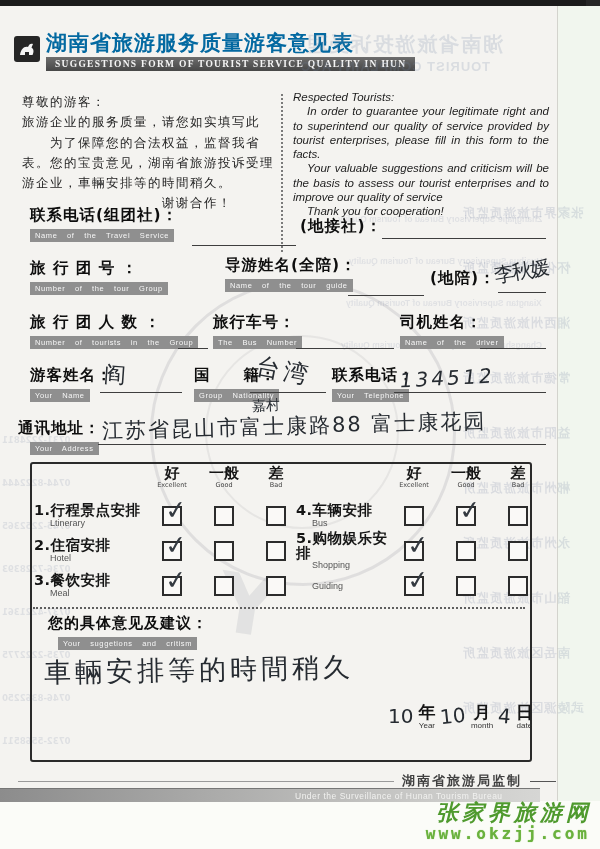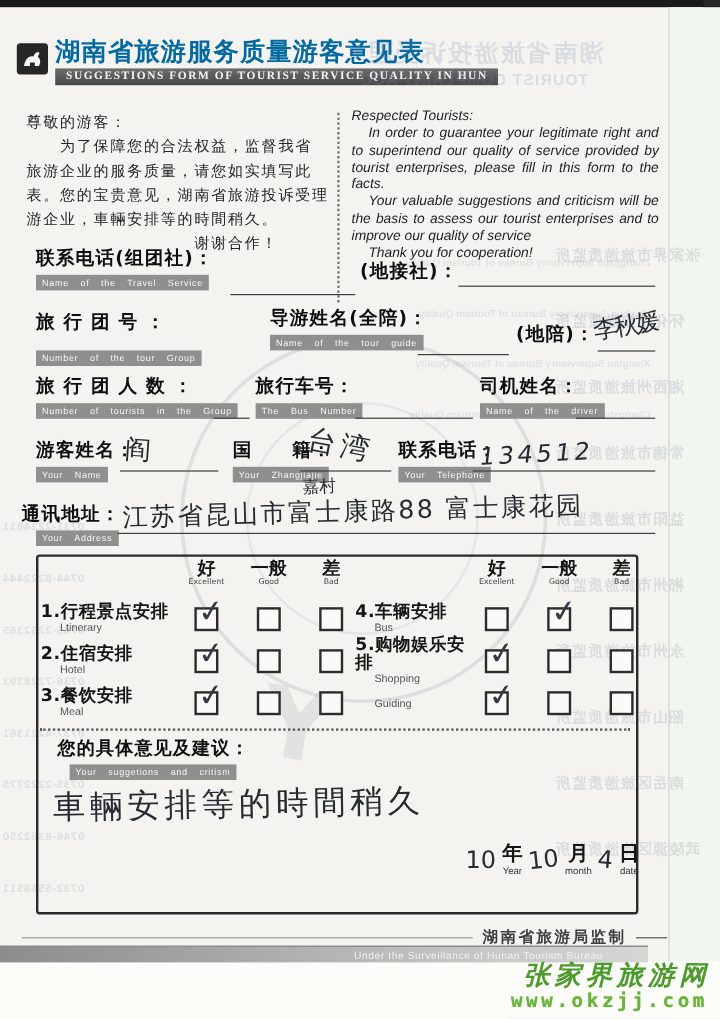--- a/index.html
+++ b/index.html
@@ -119,42 +119,42 @@
         <path d="M3 16 C4 10 7 7 11 8 C12 5 14 4 16 5 L14.5 8.5 C17 10 17 13 15.5 16 L12 16 L12 13 L8 13 L8 16 Z" fill="#f5f5f5"></path>
       </svg>
   </div>
   <div class="abs title">湖南省旅游服务质量游客意见表</div>
   <div class="abs subtitle">SUGGESTIONS FORM OF TOURIST SERVICE QUALITY IN HUN</div>
   <div class="abs mir-zh mirror">湖南省旅游投诉受理</div>
   <div class="abs mir-en mirror">TOURIST COMPLAINT ACC</div>
 
   <div class="abs intro-zh">
     <div>尊敬的游客：</div>
+    <div>旅游企业的服务质量，请您如实填写此</div>
     <div>　　为了保障您的合法权益，监督我省</div>
-    <div>旅游企业的服务质量，请您如实填写此</div>
     <div>表。您的宝贵意见，湖南省旅游投诉受理</div>
     <div>游企业，車輛安排等的時間稍久。</div>
     <div>　　　　　　　　　　谢谢合作！</div>
   </div>
   <div class="abs vdots"></div>
   <div class="abs intro-en">
     <p>Respected Tourists:</p>
     <p class="ind">In order to guarantee your legitimate right and to superintend our quality of service provided by tourist enterprises, please fill in this form to the facts.</p>
     <p class="ind">Your valuable suggestions and criticism will be the basis to assess our tourist enterprises and to improve our quality of service</p>
     <p class="ind">Thank you for cooperation!</p>
   </div>
 
   <span class="abs flabel" style="left:30px;top:205px">联系电话(组团社)：</span>
   <span class="abs band" style="left:30px;top:229px">Name  of  the  Travel  Service</span>
   <div class="abs ul" style="left:192px;top:245px;width:104px"></div>
   <span class="abs flabel" style="left:300px;top:216px">(地接社)：</span>
   <div class="abs ul" style="left:382px;top:238px;width:164px"></div>
 
   <span class="abs flabel" style="left:30px;top:258px">旅 行 团 号 ：</span>
-  <span class="abs band" style="left:30px;top:292px">Number  of  the  tour  Group</span>
+  <span class="abs band" style="left:30px;top:282px">Number  of  the  tour  Group</span>
   <span class="abs flabel" style="left:225px;top:255px">导游姓名(全陪)：</span>
   <span class="abs band" style="left:225px;top:279px">Name  of  the  tour  guide</span>
   <div class="abs ul" style="left:348px;top:295px;width:76px"></div>
   <span class="abs flabel" style="left:430px;top:268px">(地陪)：</span>
   <div class="abs ul" style="left:498px;top:292px;width:48px"></div>
   <span class="abs hw" style="left:494px;top:258px;font-size:20px;transform:rotate(-9deg);letter-spacing:-2px">李秋媛</span>
 
   <span class="abs flabel" style="left:30px;top:312px">旅 行 团 人 数 ：</span>
   <span class="abs band" style="left:30px;top:336px">Number  of  tourists  in  the  Group</span>
   <div class="abs ul" style="left:178px;top:348px;width:30px"></div>
@@ -163,21 +163,21 @@
   <div class="abs ul" style="left:296px;top:348px;width:98px"></div>
   <span class="abs flabel" style="left:400px;top:312px">司机姓名：</span>
   <span class="abs band" style="left:400px;top:336px">Name  of  the  driver</span>
   <div class="abs ul" style="left:480px;top:348px;width:66px"></div>
 
   <span class="abs flabel" style="left:30px;top:365px">游客姓名：</span>
   <span class="abs band" style="left:30px;top:389px">Your  Name</span>
   <span class="abs hw" style="left:104px;top:360px;font-size:22px;transform:rotate(4deg)">阎</span>
   <div class="abs ul" style="left:100px;top:392px;width:82px"></div>
   <span class="abs flabel" style="left:194px;top:365px">国　　籍：</span>
-  <span class="abs band" style="left:194px;top:389px">Your  Zhangjiajie</span>
+  <span class="abs band" style="left:194px;top:389px">Group  Nationality</span>
   <span class="abs hw" style="left:256px;top:355px;font-size:24px;transform:rotate(11deg);letter-spacing:4px">台湾</span>
   <span class="abs hw" style="left:252px;top:397px;font-size:14px;transform:rotate(-3deg)">嘉村</span>
   <div class="abs ul" style="left:250px;top:392px;width:76px"></div>
   <span class="abs flabel" style="left:332px;top:365px">联系电话：</span>
   <span class="abs band" style="left:332px;top:389px">Your  Telephone</span>
   <span class="abs hw" style="left:400px;top:366px;font-size:20px;transform:skewX(-10deg) rotate(-3deg);letter-spacing:3px">134512</span>
   <div class="abs ul" style="left:394px;top:392px;width:152px"></div>
 
   <span class="abs flabel" style="left:18px;top:418px">通讯地址：</span>
   <span class="abs band" style="left:30px;top:442px">Your  Address</span>

